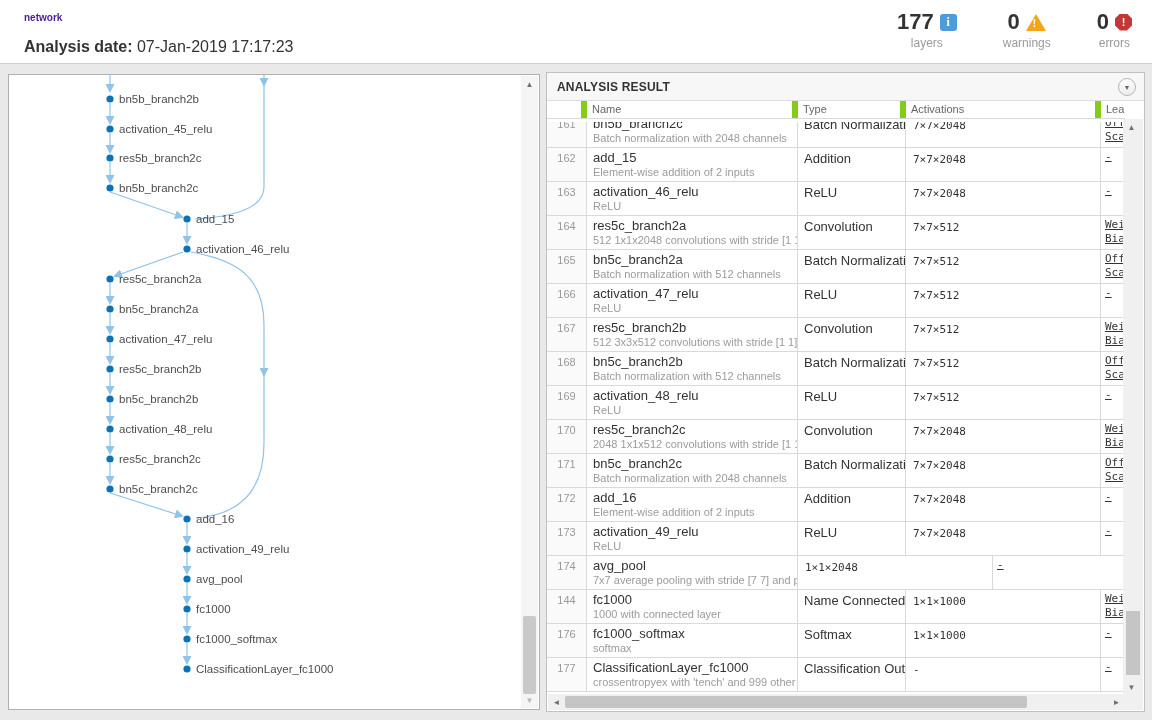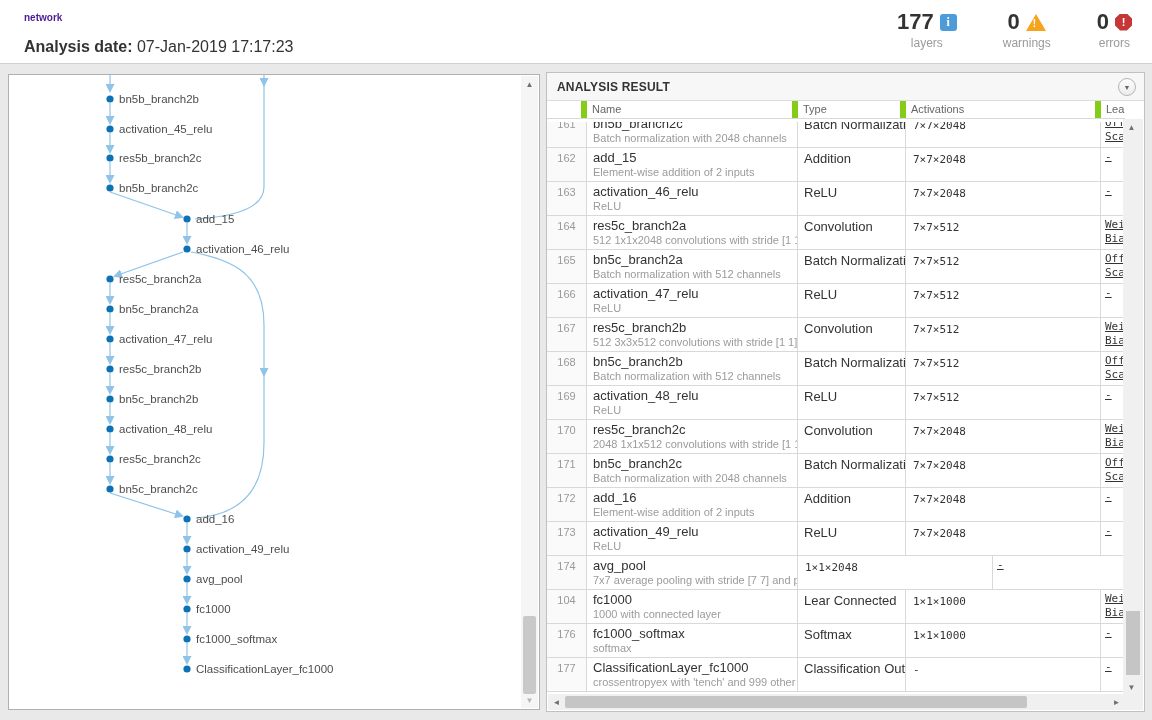--- a/index.html
+++ b/index.html
@@ -327,26 +327,26 @@
       <div class="trow">
         <div class="c-num">174</div>
         <div class="c-name">
           <div class="n-name">avg_pool</div>
           <div class="n-desc">7x7 average pooling with stride [7 7] and padding ...</div>
         </div>
         <div class="c-act">1×1×2048</div>
         <div class="c-learn">-</div>
       </div>
       <div class="trow">
-        <div class="c-num">104</div>
+        <div class="c-num">144</div>
         <div class="c-name">
           <div class="n-name">fc1000</div>
           <div class="n-desc">1000 with connected layer</div>
         </div>
-        <div class="c-type">Lear Connected</div>
+        <div class="c-type">Name Connected</div>
         <div class="c-act">1×1×1000</div>
         <div class="c-learn">Wei
 Bia</div>
       </div>
       <div class="trow">
         <div class="c-num">176</div>
         <div class="c-name">
           <div class="n-name">fc1000_softmax</div>
           <div class="n-desc">softmax</div>
         </div>

